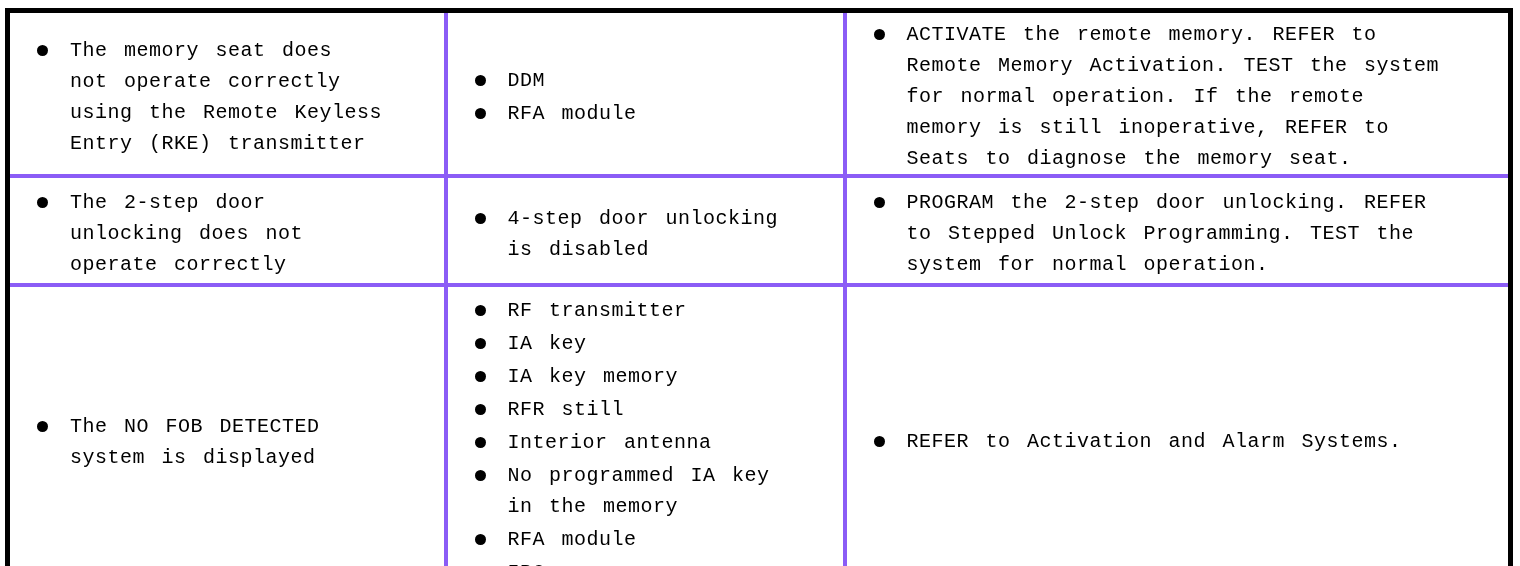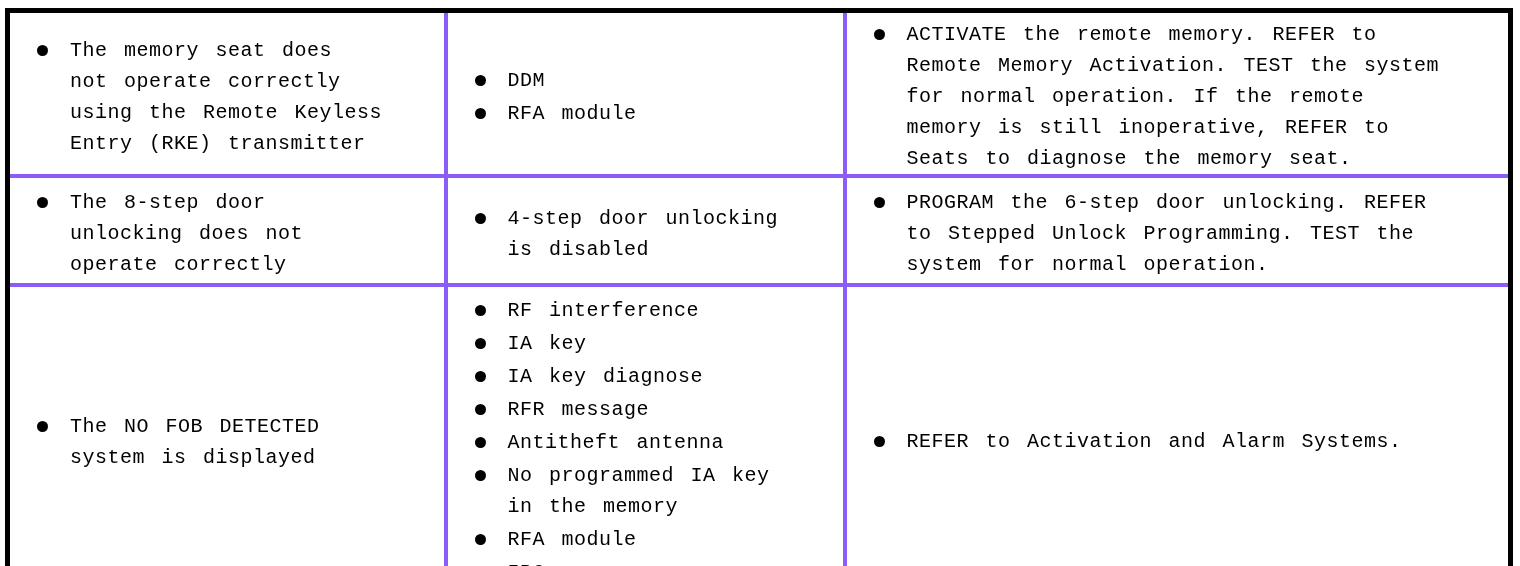--- a/index.html
+++ b/index.html
@@ -115,71 +115,71 @@
                 <span class="item-text">ACTIVATE the remote memory. REFER to Remote Memory Activation. TEST the system for normal operation. If the remote memory is still inoperative, REFER to Seats to diagnose the memory seat.</span>
               </li>
             </ul>
           </td>
         </tr>
         <tr class="row-2">
           <td class="col-symptom">
             <ul class="bullet-list">
               <li>
                 <span class="bullet"></span>
-                <span class="item-text">The 8-step door unlocking does not operate correctly</span>
+                <span class="item-text">The 2-step door unlocking does not operate correctly</span>
               </li>
             </ul>
           </td>
           <td class="col-causes">
             <ul class="bullet-list">
               <li>
                 <span class="bullet"></span>
                 <span class="item-text">4-step door unlocking is disabled</span>
               </li>
             </ul>
           </td>
           <td class="col-actions">
             <ul class="bullet-list">
               <li>
                 <span class="bullet"></span>
-                <span class="item-text">PROGRAM the 6-step door unlocking. REFER to Stepped Unlock Programming. TEST the system for normal operation.</span>
+                <span class="item-text">PROGRAM the 2-step door unlocking. REFER to Stepped Unlock Programming. TEST the system for normal operation.</span>
               </li>
             </ul>
           </td>
         </tr>
         <tr class="row-3">
           <td class="col-symptom">
             <ul class="bullet-list">
               <li>
                 <span class="bullet"></span>
                 <span class="item-text">The NO FOB DETECTED system is displayed</span>
               </li>
             </ul>
           </td>
           <td class="col-causes">
             <ul class="bullet-list">
               <li>
                 <span class="bullet"></span>
-                <span class="item-text">RF interference</span>
+                <span class="item-text">RF transmitter</span>
               </li>
               <li>
                 <span class="bullet"></span>
                 <span class="item-text">IA key</span>
               </li>
               <li>
                 <span class="bullet"></span>
-                <span class="item-text">IA key diagnose</span>
-              </li>
-              <li>
-                <span class="bullet"></span>
-                <span class="item-text">RFR message</span>
-              </li>
-              <li>
-                <span class="bullet"></span>
-                <span class="item-text">Antitheft antenna</span>
+                <span class="item-text">IA key memory</span>
+              </li>
+              <li>
+                <span class="bullet"></span>
+                <span class="item-text">RFR still</span>
+              </li>
+              <li>
+                <span class="bullet"></span>
+                <span class="item-text">Interior antenna</span>
               </li>
               <li>
                 <span class="bullet"></span>
                 <span class="item-text">No programmed IA key in the memory</span>
               </li>
               <li>
                 <span class="bullet"></span>
                 <span class="item-text">RFA module</span>
               </li>
               <li>

